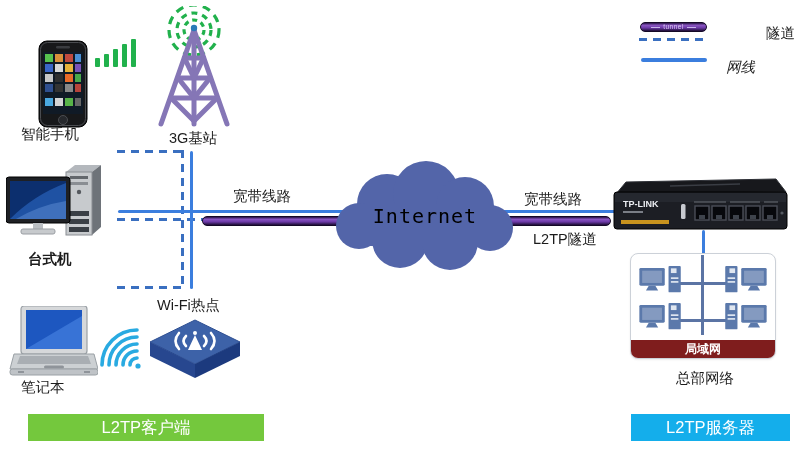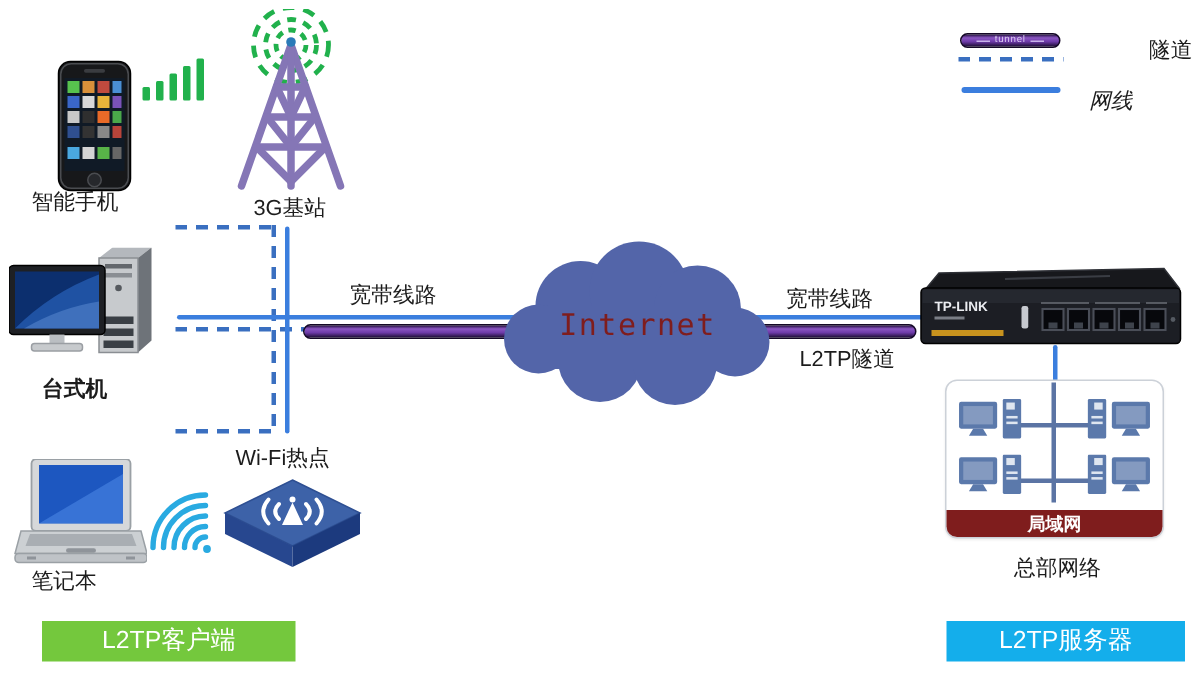--- a/index.html
+++ b/index.html
@@ -35,30 +35,30 @@
     border-radius:5px;
     background:linear-gradient(180deg,#241040 0%,#8a55c2 28%,#6d3aa8 60%,#1c0d33 100%);
     border:1px solid #140826;
     display:flex; align-items:center; justify-content:center; gap:3px;
   }
   .legend-pill .word { font-size:6.5px; line-height:1; color:#dccbf2; letter-spacing:.5px; }
   .legend-pill .tick { width:9px; height:1px; background:#c9b4ea; }
   
   .cloud-text {
     position:absolute; left:330px; top:204px; width:190px;
-    text-align:center; color:#7f1d1d;
+    text-align:center; color:#000000;
     font-family:"DejaVu Sans Mono", monospace;
     font-size:20px; letter-spacing:1px;
   }
   
   .banner {
     position:absolute; height:27px; color:#ffffff;
     font-size:16.5px; text-align:center; line-height:27px;
   }
-  .banner.client { left:28px;  top:414px; width:169px; background:#74c83d; }
+  .banner.client { left:28px;  top:414px; width:236px; background:#74c83d; }
   .banner.server { left:631px; top:414px; width:159px; background:#14aeeb; }
   
   .lan-box {
     position:absolute; left:630px; top:253px; width:146px; height:106px;
     background:#ffffff; border:1px solid #ccd1d8; border-radius:8px;
     box-shadow:0 1px 2px rgba(0,0,0,.08);
   }
   .lan-bar {
     position:absolute; left:0; bottom:0; width:100%; height:18px;
     background:#7f1d1d; border-radius:0 0 7px 7px;

